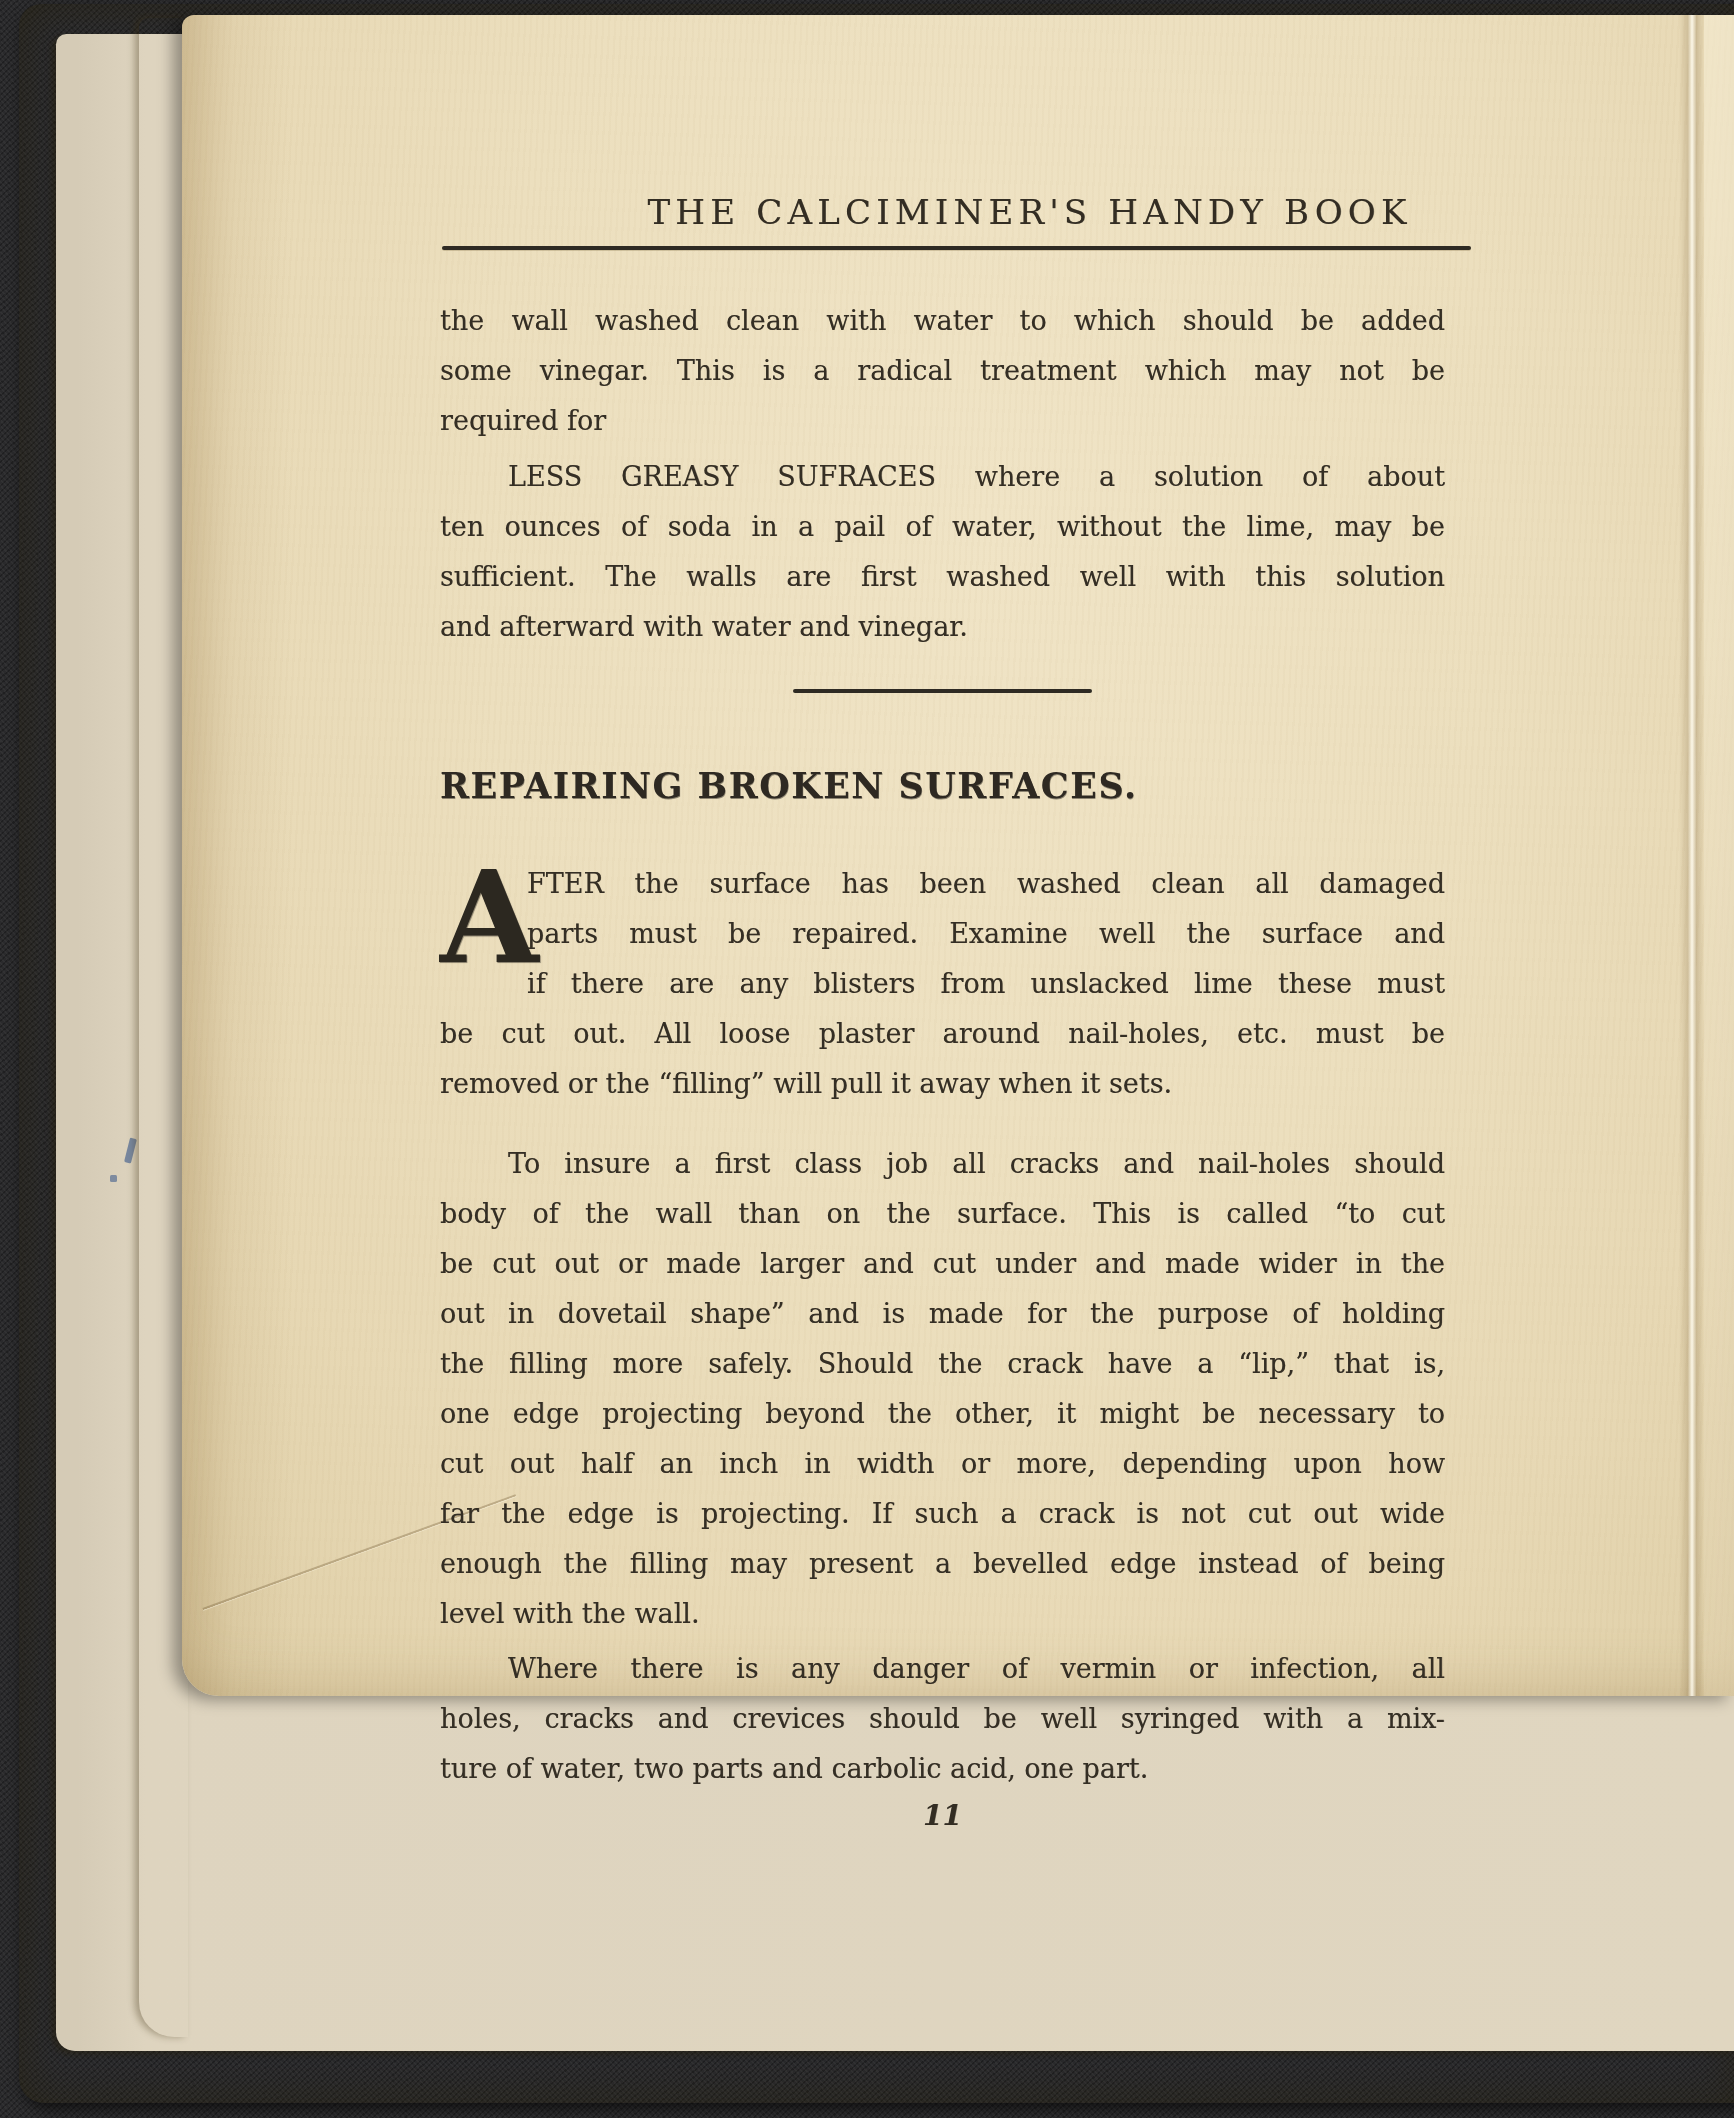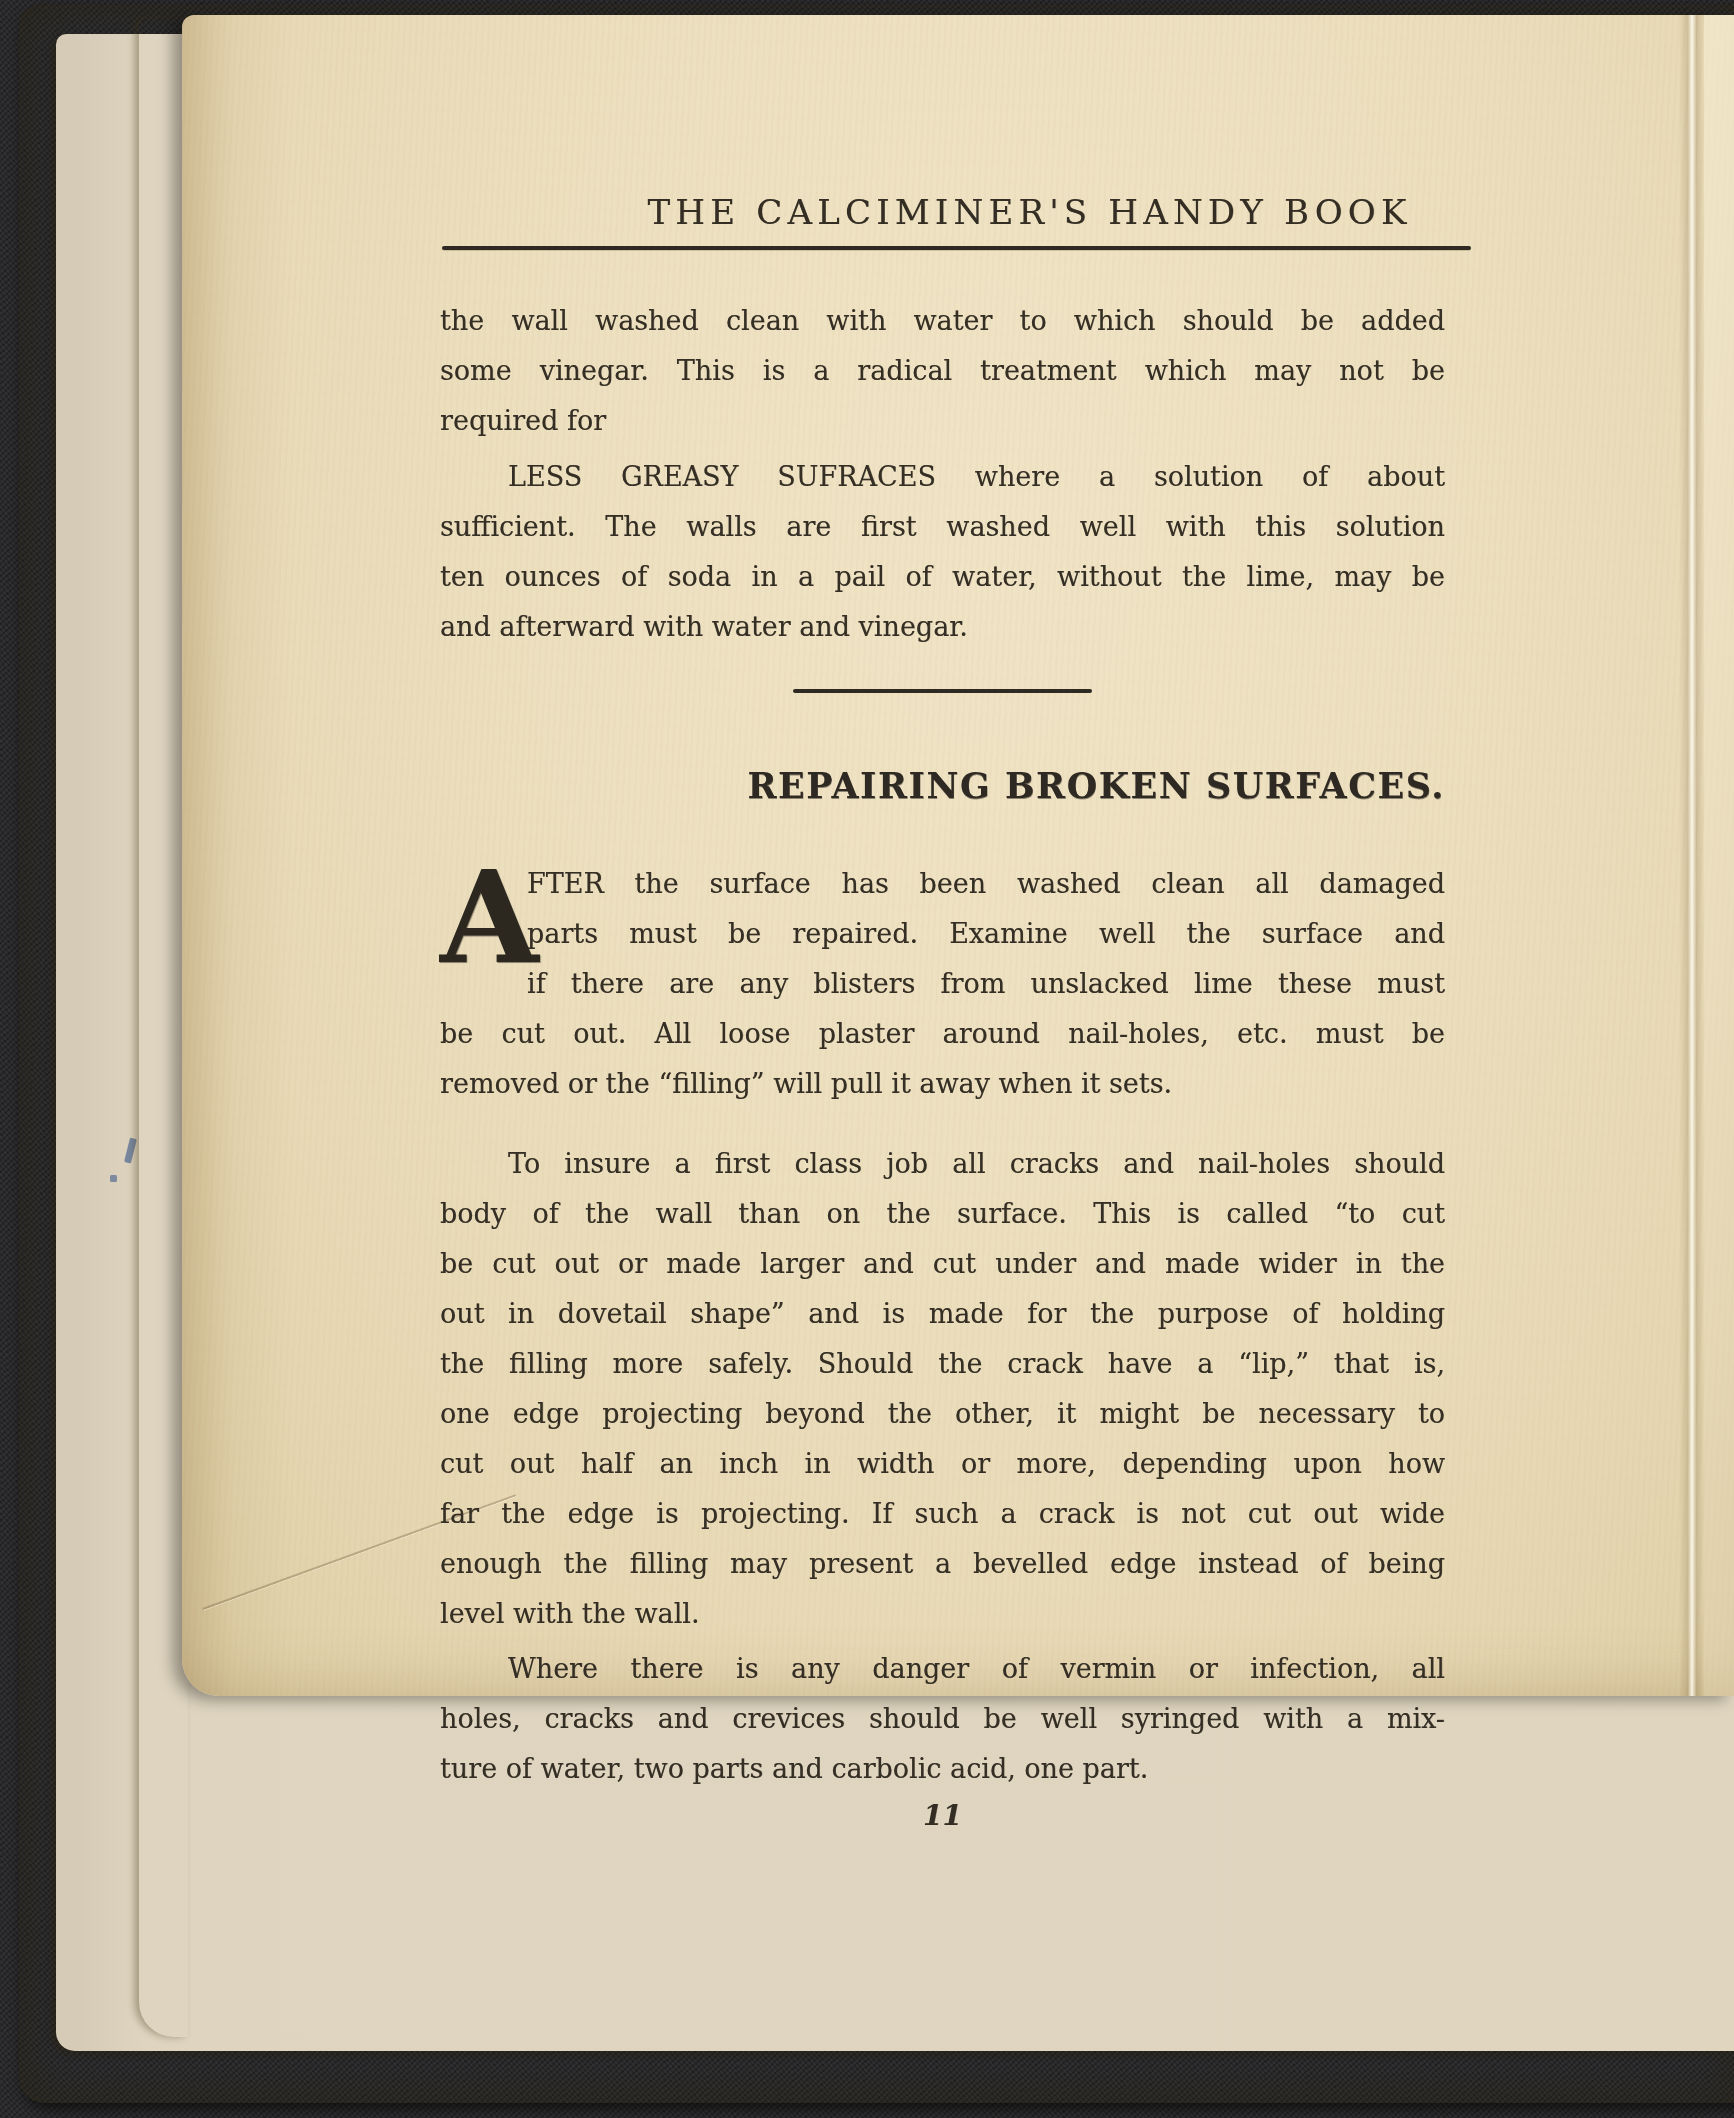--- a/index.html
+++ b/index.html
@@ -143,21 +143,21 @@
     width: 299px; height: 4.4px;
     background: #2e2a23;
     border-radius: 2.2px;
   }
   .section-heading {
     margin: 71px 0 17px;
     font-family: "DejaVu Serif", serif;
     font-weight: 700;
     font-size: 35px; line-height: 43px;
     letter-spacing: 1.5px;
-    text-align: right;
+    text-align: left;
     color: #2e2922;
     text-shadow: 0.4px 0.5px 0.6px rgba(46,41,34,0.5);
   }
   #para-main .para:nth-child(1) { margin-top: 52px; }
   #para-main .para:nth-child(2) { margin-top: 30px; }
   #para-main .para:nth-child(3) { margin-top: 4.4px; }
   .dropcap {
     float: left;
     width: 87px; height: 146px;
     font-family: "DejaVu Serif", serif;
@@ -197,22 +197,22 @@
       <div class="head-rule"></div>
 
       <div id="para-top">
           <div class="para">
             <div class="line">the wall washed clean with water to which should be added</div>
             <div class="line">some vinegar.  This is a radical treatment which may not be</div>
             <div class="line last">required for</div>
           </div>
           <div class="para">
             <div class="line indent">LESS GREASY SUFRACES where a solution of about</div>
+            <div class="line">ten ounces of soda in a pail of water, without the lime, may be</div>
             <div class="line">sufficient.  The walls are first washed well with this solution</div>
-            <div class="line">ten ounces of soda in a pail of water, without the lime, may be</div>
             <div class="line last">and afterward with water and vinegar.</div>
           </div>
         </div>
 
       <div class="divider"></div>
 
       <div class="section-heading">REPAIRING BROKEN SURFACES.</div>
 
       <div id="para-main">
           <div class="para">

